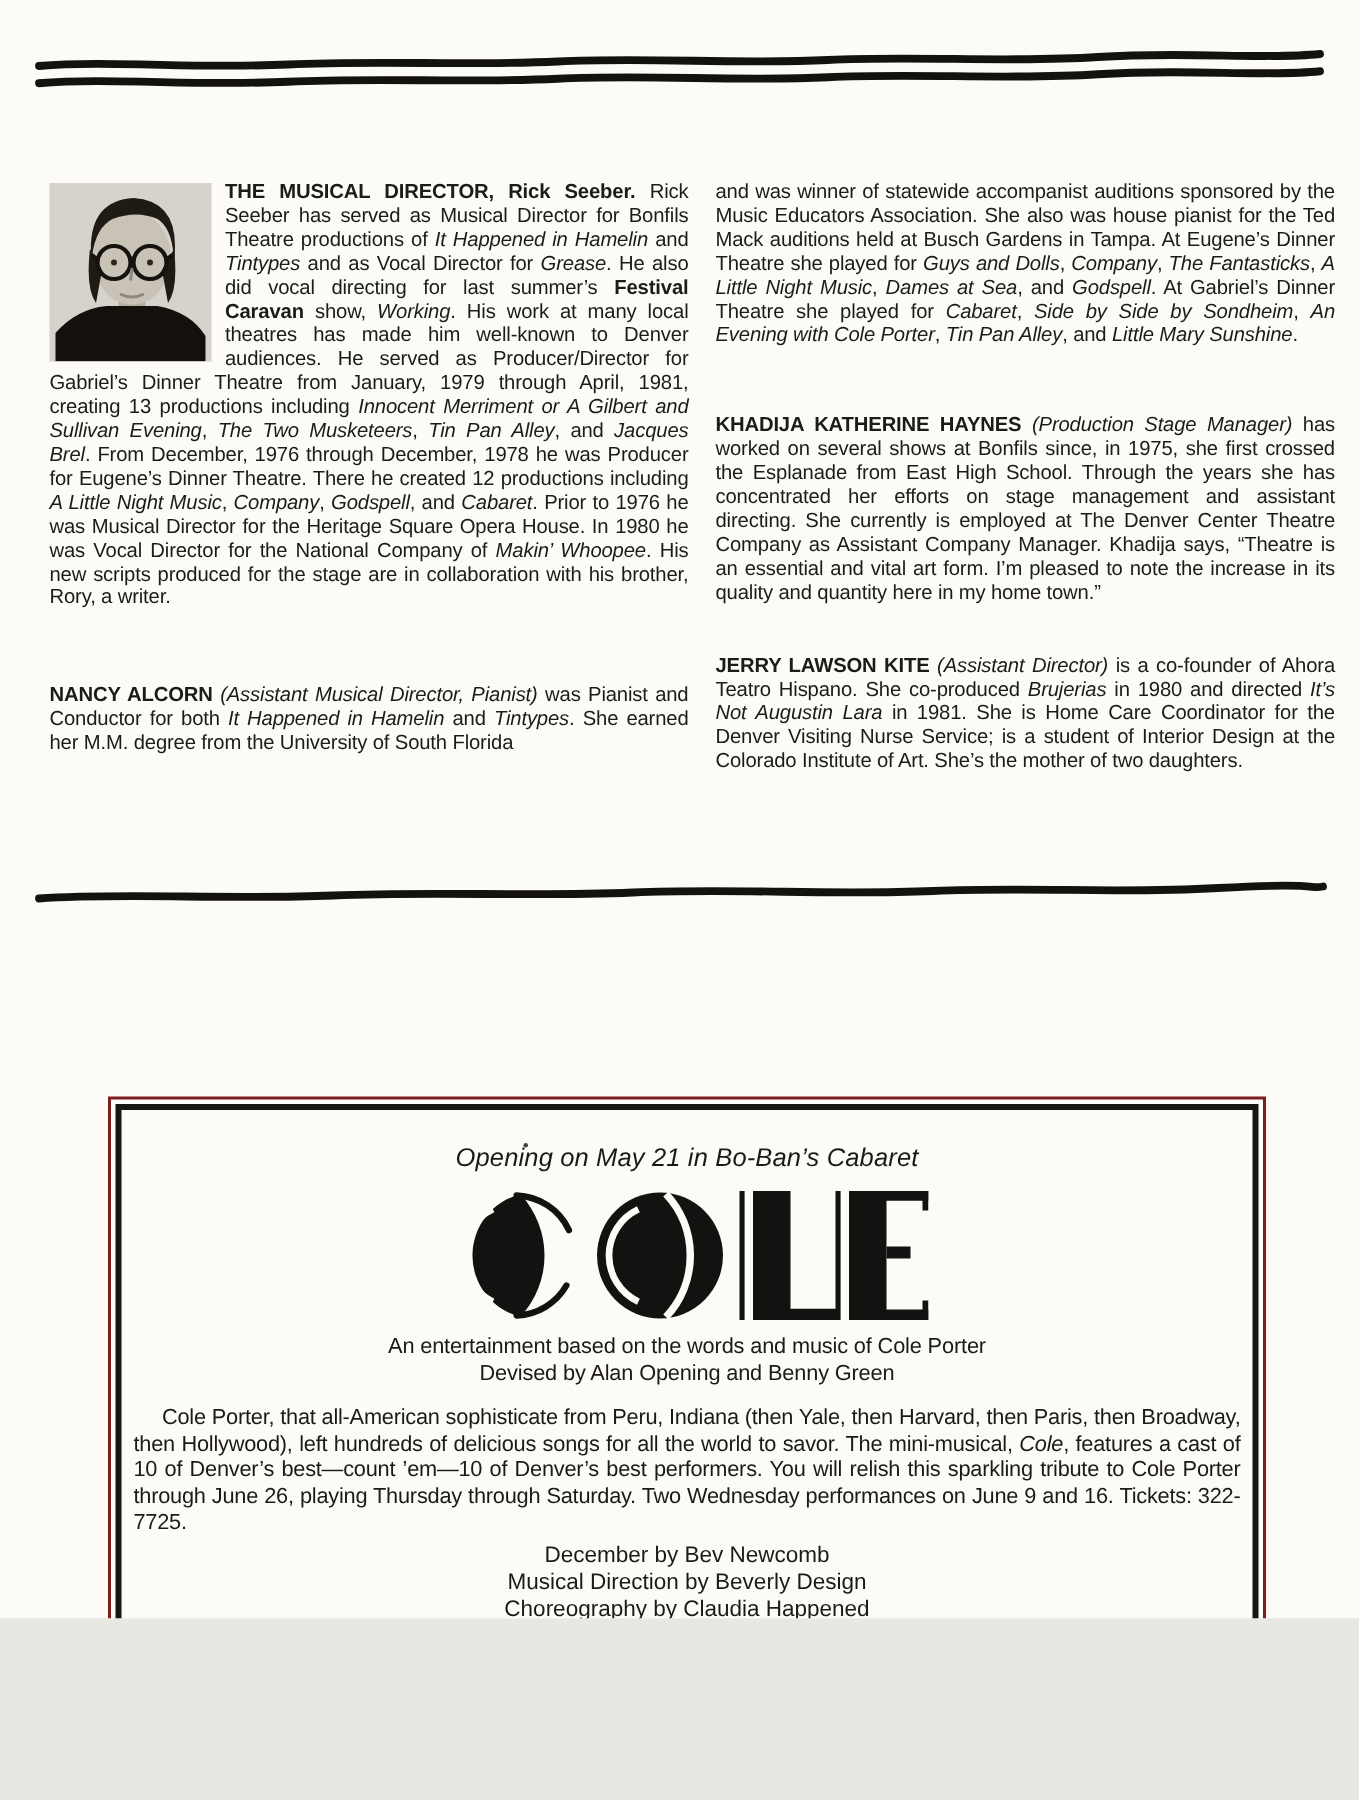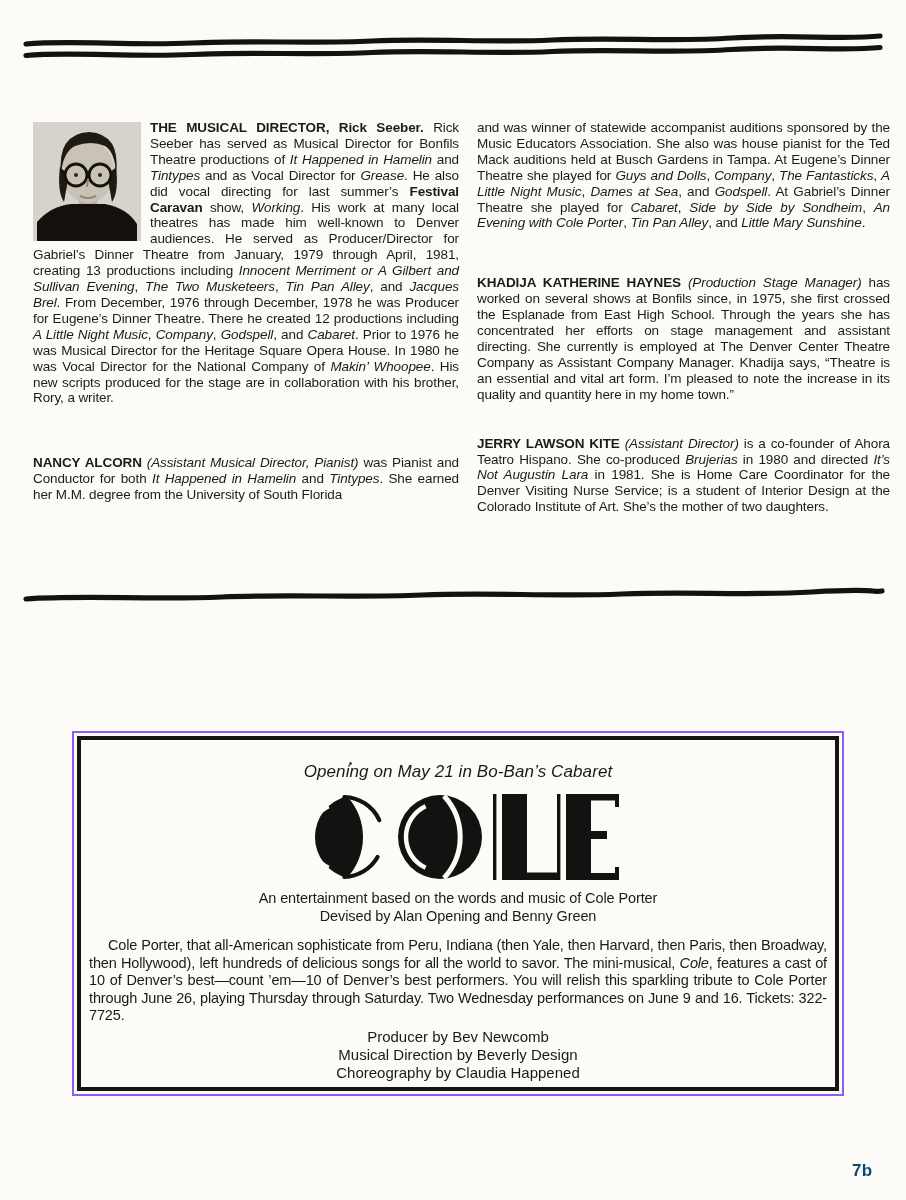--- a/index.html
+++ b/index.html
@@ -1,17 +1,17 @@
 <!DOCTYPE html>
 <html><head>
 <meta charset="utf-8">
 <style>
   html,body{margin:0;padding:0;background:#e9e7e2;}
   .page{
-    position:relative;width:906px;height:1200px;margin:0 auto;
+    position:relative;width:906px;height:1079px;margin:0 auto;
     background:#fcfbf8;color:#1c1a16;overflow:hidden;
     font-family:"Liberation Sans", sans-serif;
     text-decoration:underline;
   }
   .rule{position:absolute;left:22px;}
   .col{
     position:absolute;top:120px;font-size:13.5px;line-height:15.9px;
     text-align:justify;letter-spacing:-0.1px;color:#1d1b17;
   }
   .col p{margin:0;}
@@ -22,21 +22,21 @@
   .p-kite{margin-top:33px !important;}
   .b{font-weight:bold;}
   .i{font-style:italic;}
   .photo{
     float:left;width:108px;height:119px;margin:2px 9px 3px 0;
     background:#d7d3cc;overflow:hidden;
   }
   .photo svg{display:block;}
   .ad-box{
     position:absolute;left:72px;top:731px;width:772px;height:365px;
-    box-sizing:border-box;border:2px solid #8b5cf6;padding:3px;background:#fcfbf8;
+    box-sizing:border-box;border:2px solid #7f1d1d;padding:3px;background:#fcfbf8;
   }
   .ad-inner{
     box-sizing:border-box;width:100%;height:100%;border:4px solid #17150f;
     text-align:center;position:relative;
   }
   .opening-line{margin-top:22px;font-style:italic;font-size:17px;letter-spacing:0.1px;}
   .cole-logo{margin:11px auto 0;display:block;}
   .sr{position:absolute;width:1px;height:1px;overflow:hidden;clip:rect(0 0 0 0);}
   .tagline{font-size:14.5px;line-height:17.5px;letter-spacing:-0.1px;}
   .tagline.first{margin-top:9px;}
@@ -133,21 +133,21 @@
         </g>
       </svg>
       <span class="sr">COLE</span>
 
       <div class="tagline first">An entertainment based on the words and music of Cole Porter</div>
       <div class="tagline">Devised by Alan Opening and Benny Green</div>
 
       <p class="ad-body"><span>Cole Porter, that all-American sophisticate from Peru, Indiana (then Yale, then Harvard, then Paris, then Broadway, then Hollywood), left hundreds of delicious songs for all the world to savor. The mini-musical, </span><span class="i">Cole</span><span>, features a cast of 10 of Denver’s best—count ’em—10 of Denver’s best performers. You will relish this sparkling tribute to Cole Porter through June 26, playing Thursday through Saturday. Two Wednesday performances on June 9 and 16.  Tickets: 322-7725.</span></p>
 
       <div class="credits">
-        <div>Producer by Bev Newcomb</div>
+        <div>December by Bev Newcomb</div>
         <div>Musical Direction by Beverly Design</div>
         <div>Choreography by Claudia Happened</div>
       </div>
     </div>
   </div>
 
   <div class="pagenum">7b</div>
 
 </div>
 

